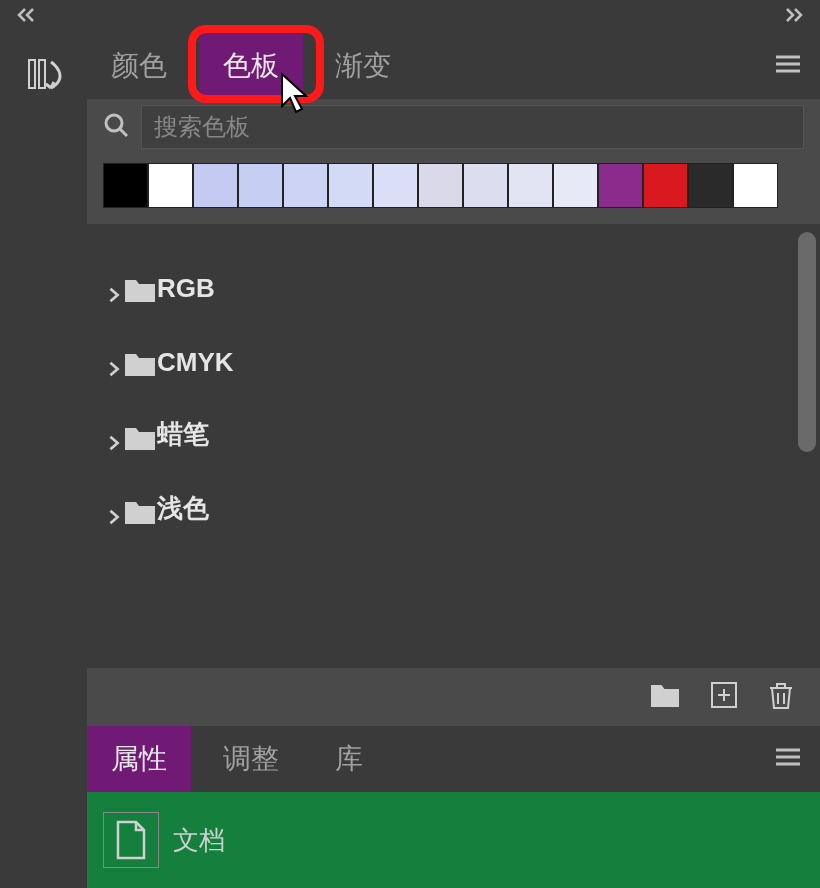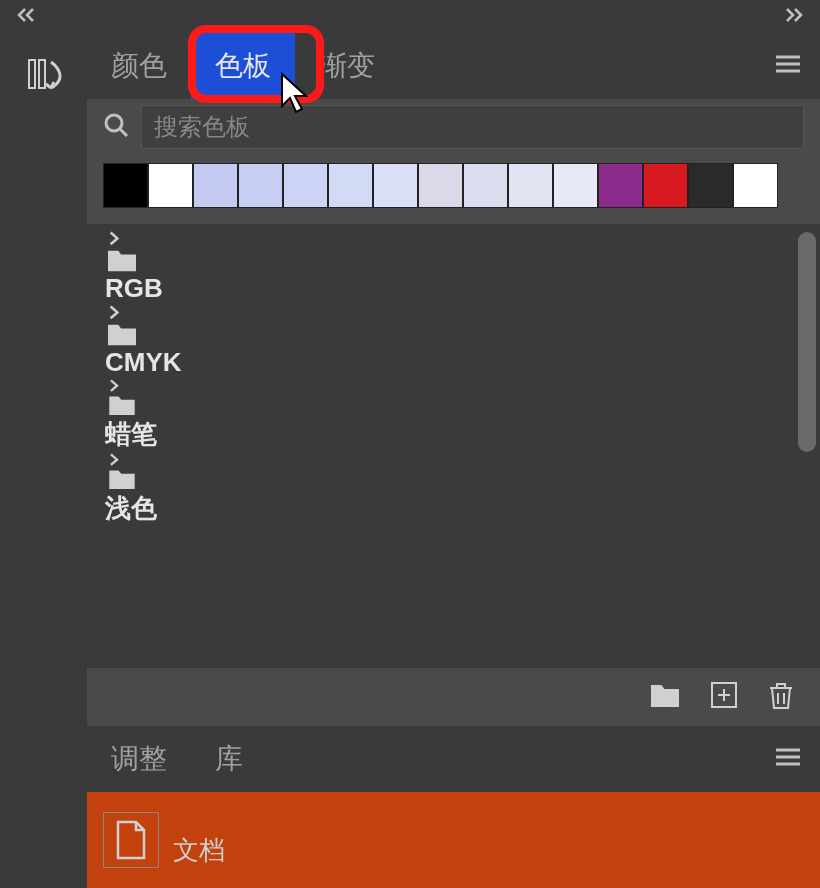--- a/index.html
+++ b/index.html
@@ -51,32 +51,33 @@
       background: #3a3a3a;
       display: flex;
       flex-direction: column;
     }
     .tabs-row {
       height: 66px;
       display: flex;
       align-items: center;
       background: #3a3a3a;
       position: relative;
+      gap: 8px;
     }
     .tab {
       padding: 0 24px;
       height: 66px;
       display: flex;
       align-items: center;
       font-size: 28px;
       color: #a0a0a0;
       cursor: pointer;
     }
     .tab.active {
-      background: #1d4ed8;
+      background: #701a75;
       color: #e8e8e8;
     }
     .red-highlight {
       position: absolute;
       left: 188px;
       top: 25px;
       width: 136px;
       height: 78px;
       border: 8px solid #ff1a1a;
       border-radius: 18px;
@@ -129,25 +130,24 @@
       border: 1px solid #222;
     }
     .folder-list {
       background: #3a3a3a;
       flex: 1;
       position: relative;
       padding-top: 6px;
     }
     .folder-item {
       display: flex;
-      align-items: flex-start;
+      align-items: flex-end;
       height: 74px;
       padding-left: 18px;
       cursor: pointer;
-      flex-direction: column;
     }
     .folder-item .chevron {
       width: 18px;
       height: 18px;
     }
     .folder-item .fname {
       font-size: 26px;
       font-weight: bold;
       color: #e5e5e5;
     }
@@ -173,24 +173,24 @@
     .lower-panel {
       background: #3a3a3a;
     }
     .lower-tabs-row {
       height: 66px;
       display: flex;
       align-items: center;
       background: #3a3a3a;
     }
     .lower-panel-body {
-      background: #c2410c;
+      background: #15803d;
       padding: 20px 16px;
       display: flex;
-      align-items: flex-end;
+      align-items: center;
       gap: 14px;
     }
     .doc-icon-wrap {
       width: 56px;
       height: 56px;
       border: 1px solid #888;
       display: flex;
       align-items: center;
       justify-content: center;
     }
@@ -329,20 +329,21 @@
               <path d="M4 8 L22 8 L20 28 L6 28 Z M2 8 L24 8 M9 4 L17 4 L17 8 L9 8 Z" fill="none" stroke="#d0d0d0" stroke-width="2"></path>
               <line x1="10" y1="13" x2="10" y2="24" stroke="#d0d0d0" stroke-width="2"></line>
               <line x1="16" y1="13" x2="16" y2="24" stroke="#d0d0d0" stroke-width="2"></line>
             </svg>
         </span>
       </div>
     </div>
 
     <div class="lower-panel">
       <div class="lower-tabs-row tabs-row">
+        <div class="tab active">属性</div>
         <div class="tab">调整</div>
         <div class="tab">库</div>
         <div class="panel-menu">
           <svg width="28" height="20" viewBox="0 0 28 20">
               <line x1="2" y1="3" x2="26" y2="3" stroke="#c0c0c0" stroke-width="3"></line>
               <line x1="2" y1="10" x2="26" y2="10" stroke="#c0c0c0" stroke-width="3"></line>
               <line x1="2" y1="17" x2="26" y2="17" stroke="#c0c0c0" stroke-width="3"></line>
             </svg>
         </div>
       </div>

